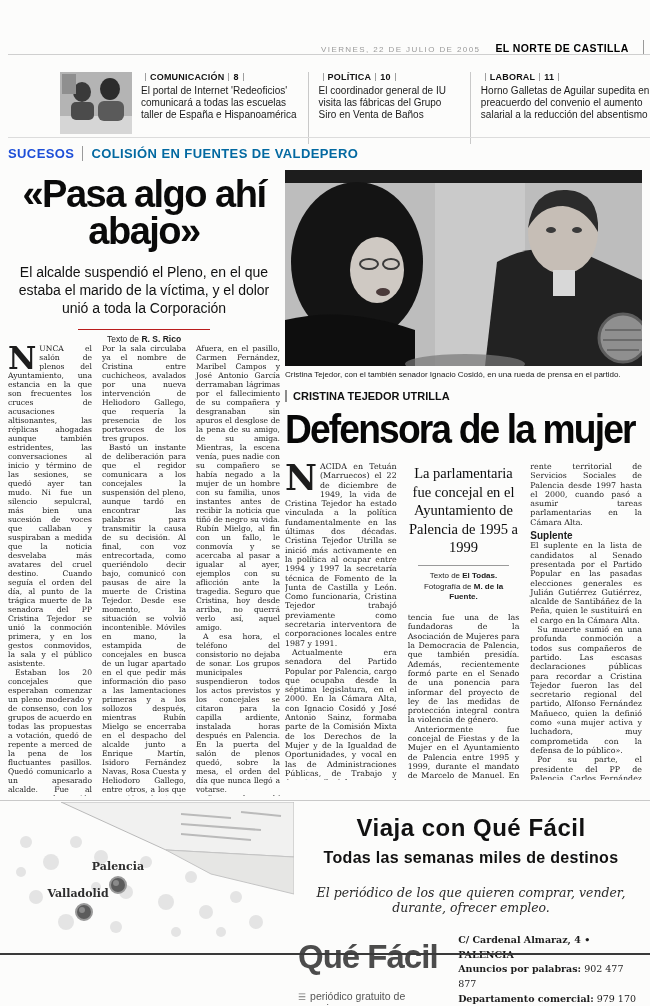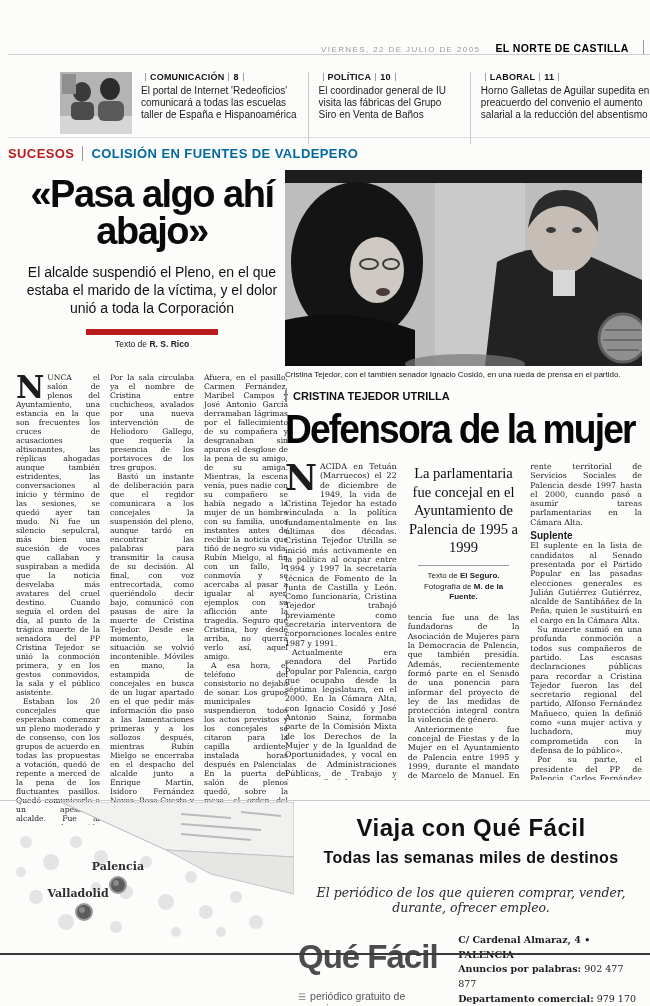--- a/index.html
+++ b/index.html
@@ -23,31 +23,31 @@
   .brief.b1{flex:1.02;padding-left:0;}
   .brief.b2{flex:.92;border-left:1px solid #c9c9c9;}
   .brief.b3{flex:1.18;border-left:1px solid #c9c9c9;}
   .bkicker{font-weight:bold;font-size:9px;margin-bottom:3px;letter-spacing:.2px;white-space:nowrap;}
   .sep{display:inline-block;width:1px;height:8px;background:#9e9e9e;margin:0 4px;vertical-align:-1px;}
   .btext{font-size:10px;line-height:1.22;color:#1a1a1a;margin:0;}
 
   
   .section-head{position:absolute;top:146px;left:8px;display:flex;align-items:center;gap:8px;
                 font-family:"Liberation Sans",sans-serif;font-weight:bold;font-size:13px;letter-spacing:.4px;}
-  .sec-gray{color:#b91c1c;}
+  .sec-gray{color:#1d4ed8;}
   .sec-divider{width:1px;height:15px;background:#9a9a9a;}
   .sec-title{color:#0369a1;}
 
   
-  .left-article{position:absolute;left:16px;top:172px;width:272px;}
+  .left-article{position:absolute;left:8px;top:172px;width:272px;}
   .head-left{font-family:"Liberation Sans",sans-serif;font-weight:bold;font-size:38px;line-height:.97;
              letter-spacing:-1.5px;text-align:center;margin:4px 0 14px;color:#0a0a0a;}
   .deck{font-family:"Liberation Sans",sans-serif;font-size:14px;line-height:1.28;text-align:center;margin:0 0 12px;}
   .byline{font-family:"Liberation Sans",sans-serif;font-size:8.5px;text-align:center;color:#222;
-          margin:0 70px 24px;padding-top:4px;border-top:6px solid #b91c1c;}
+          margin:0 70px 0;padding-top:4px;border-top:1px solid #b91c1c;}
   .body3{display:flex;gap:10px;height:452px;overflow:hidden;text-align:justify;
          font-size:7.6px;line-height:9px;color:#1c1c1c;}
   .bcol{flex:1;min-width:0;}
   .bcol p{margin:0;text-indent:7px;}
   .bcol p.first{text-indent:0;}
   .dropcap{float:left;font-family:"DejaVu Serif",serif;font-weight:bold;font-size:31px;line-height:26px;
            padding:1px 3px 0 0;}
 
   
   .right-article{position:absolute;left:285px;top:170px;width:357px;}
@@ -190,21 +190,21 @@
 
     <div class="body3r">
       <div class="rcol">
         <p class="first"><span class="dropcap2">N</span><span>ACIDA en Tetuán (Marruecos) el 22 de diciembre de 1949, la vida de Cristina Tejedor ha estado vinculada a la política fundamentalmente en las últimas dos décadas. Cristina Tejedor Utrilla se inició más activamente en la política al ocupar entre 1994 y 1997 la secretaría técnica de Fomento de la Junta de Castilla y León. Como funcionaria, Cristina Tejedor trabajó previamente como secretaria interventora de corporaciones locales entre 1987 y 1991.</span></p>
         <p>Actualmente era senadora del Partido Popular por Palencia, cargo que ocupaba desde la séptima legislatura, en el 2000. En la Cámara Alta, con Ignacio Cosidó y José Antonio Sainz, formaba parte de la Comisión Mixta de los Derechos de la Mujer y de la Igualdad de Oportunidades, y vocal en las de Administraciones Públicas, de Trabajo y Asuntos Sociales y en el grupo de trabajo conjunto de Sanidad y Consumo.</p>
 
       </div>
       <div class="rcol">
         <div class="pullquote">La parlamentaria fue concejal en el Ayuntamiento de Palencia de 1995 a 1999</div>
         <div class="pq-credit">
-          <span>Texto de </span><b>El Seguro.</b><br>
+          <span>Texto de </span><b>El Todas.</b><br>
           <span>Fotografía de </span><b>M. de la Fuente.</b>
         </div>
         <p class="first">tencia fue una de las fundadoras de la Asociación de Mujeres para la Democracia de Palencia, que también presidía. Además, recientemente formó parte en el Senado de una ponencia para informar del proyecto de ley de las medidas de protección integral contra la violencia de género.</p>
         <p>Anteriormente fue concejal de Fiestas y de la Mujer en el Ayuntamiento de Palencia entre 1995 y 1999, durante el mandato de Marcelo de Manuel. En esta etapa de la política municipal, contrajo matrimonio con su compañero en el equipo de gobierno, José Antonio Rubín Mielgo.</p>
 
       </div>
       <div class="rcol">
         <p class="first">rente territorial de Servicios Sociales de Palencia desde 1997 hasta el 2000, cuando pasó a asumir tareas parlamentarias en la Cámara Alta.</p>
         <h3 class="subhead">Suplente</h3>
         <p class="first">El suplente en la lista de candidatos al Senado presentada por el Partido Popular en las pasadas elecciones generales es Julián Gutiérrez Gutiérrez, alcalde de Santibáñez de la Peña, quien le sustituirá en el cargo en la Cámara Alta.</p>

